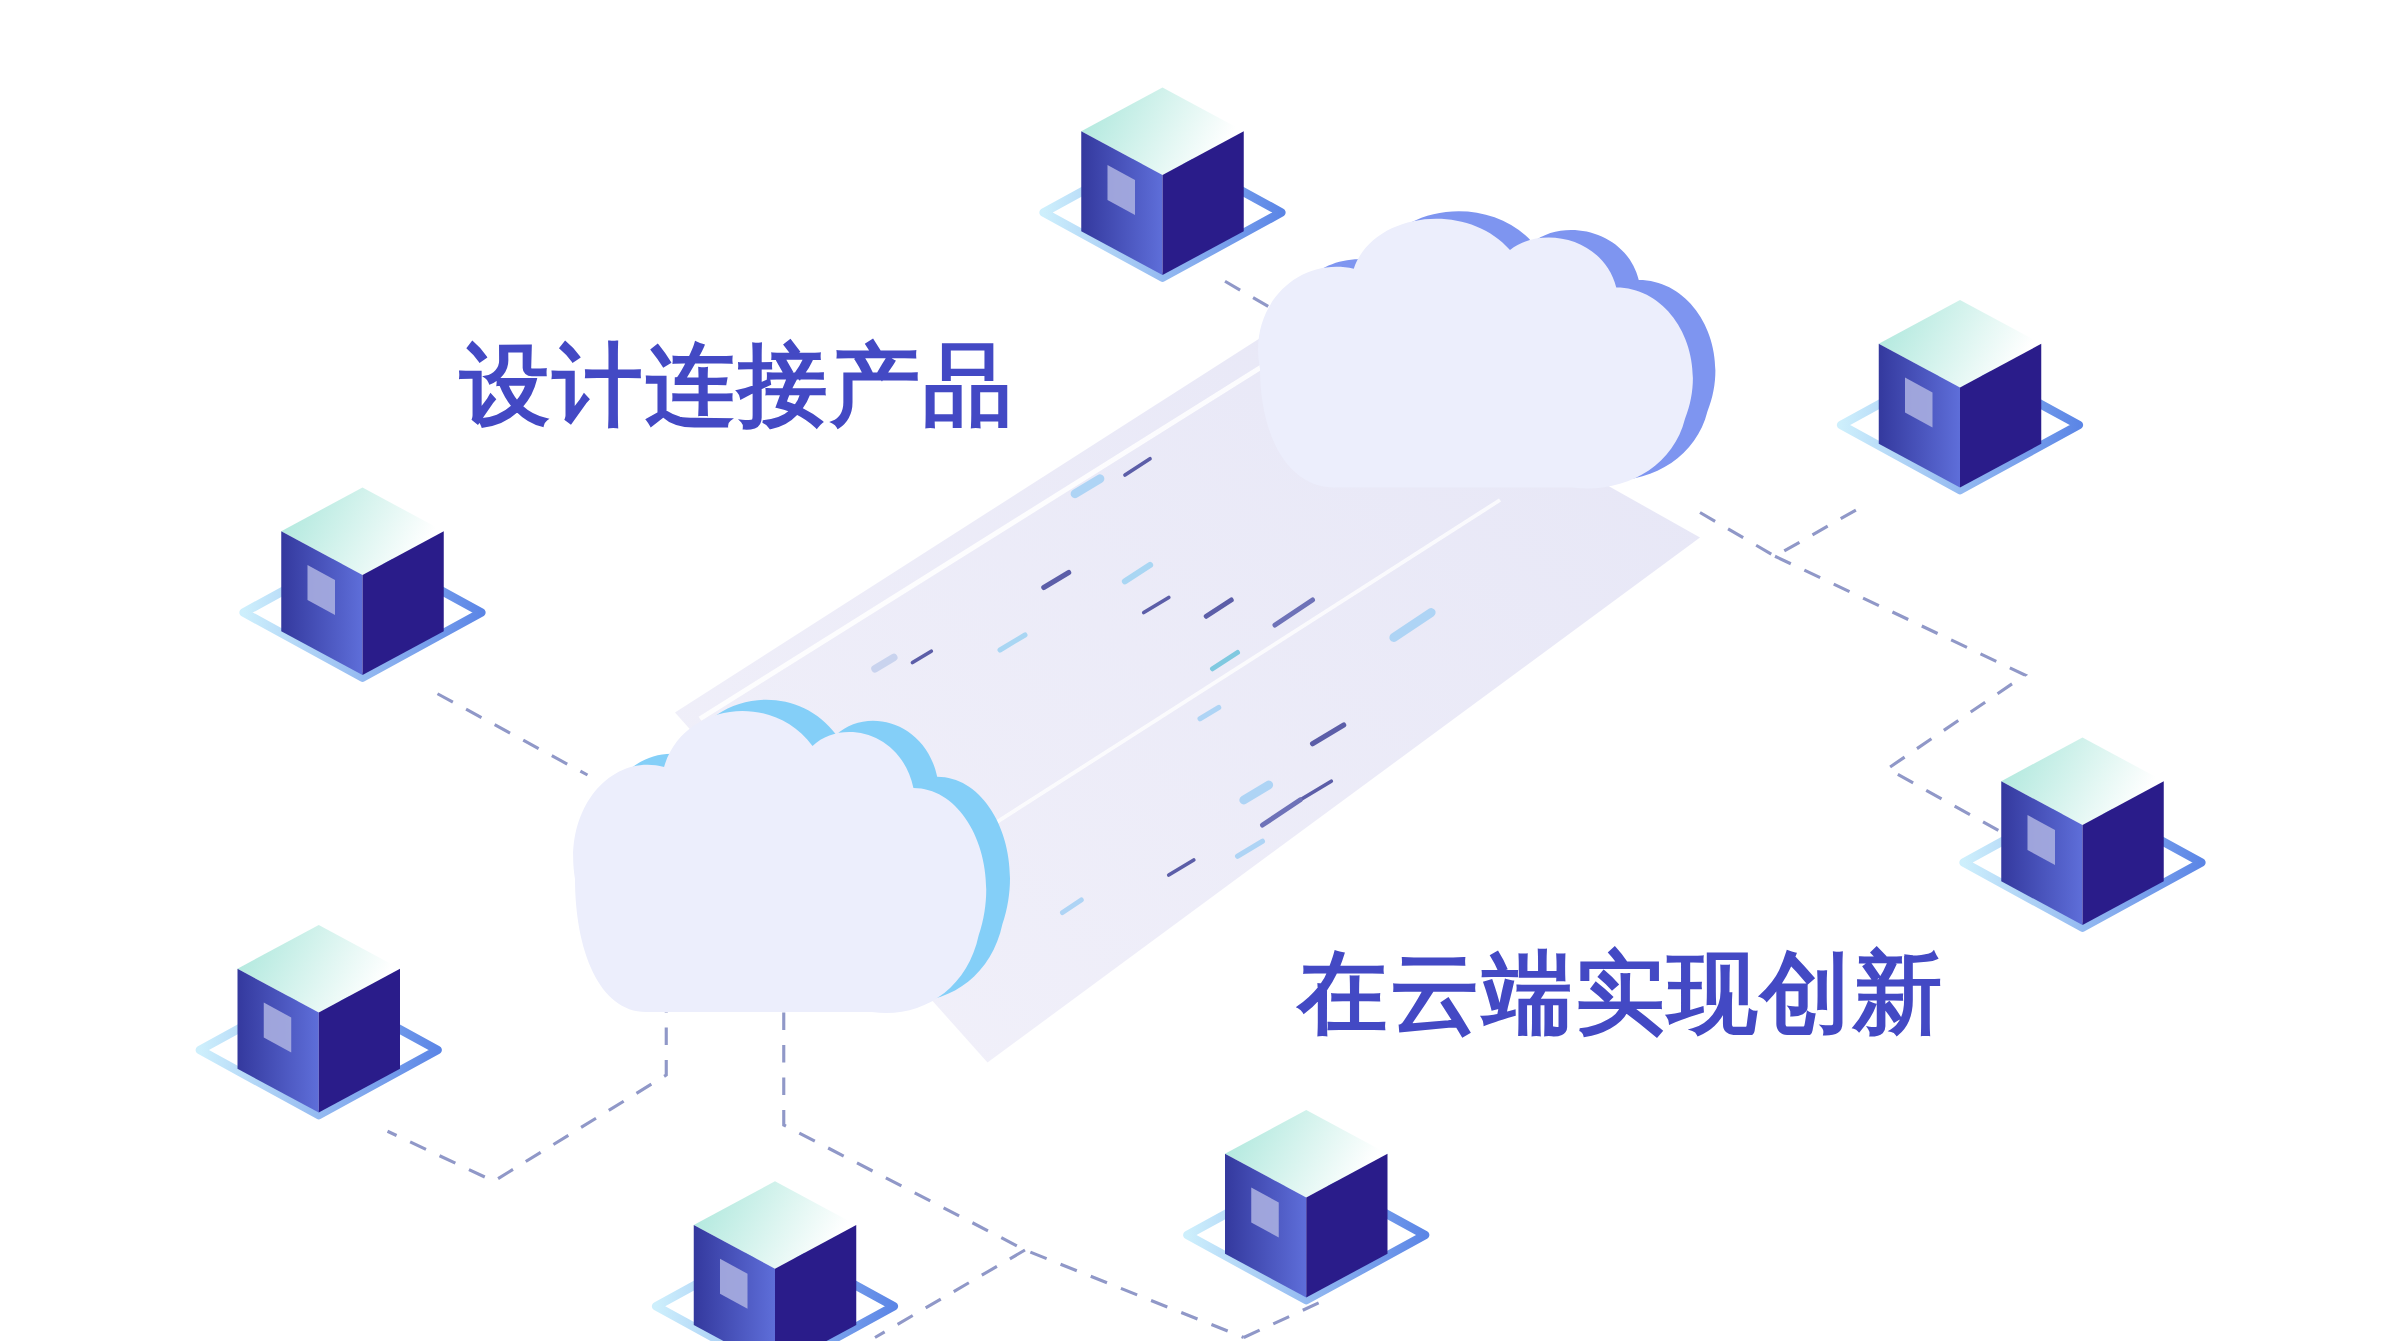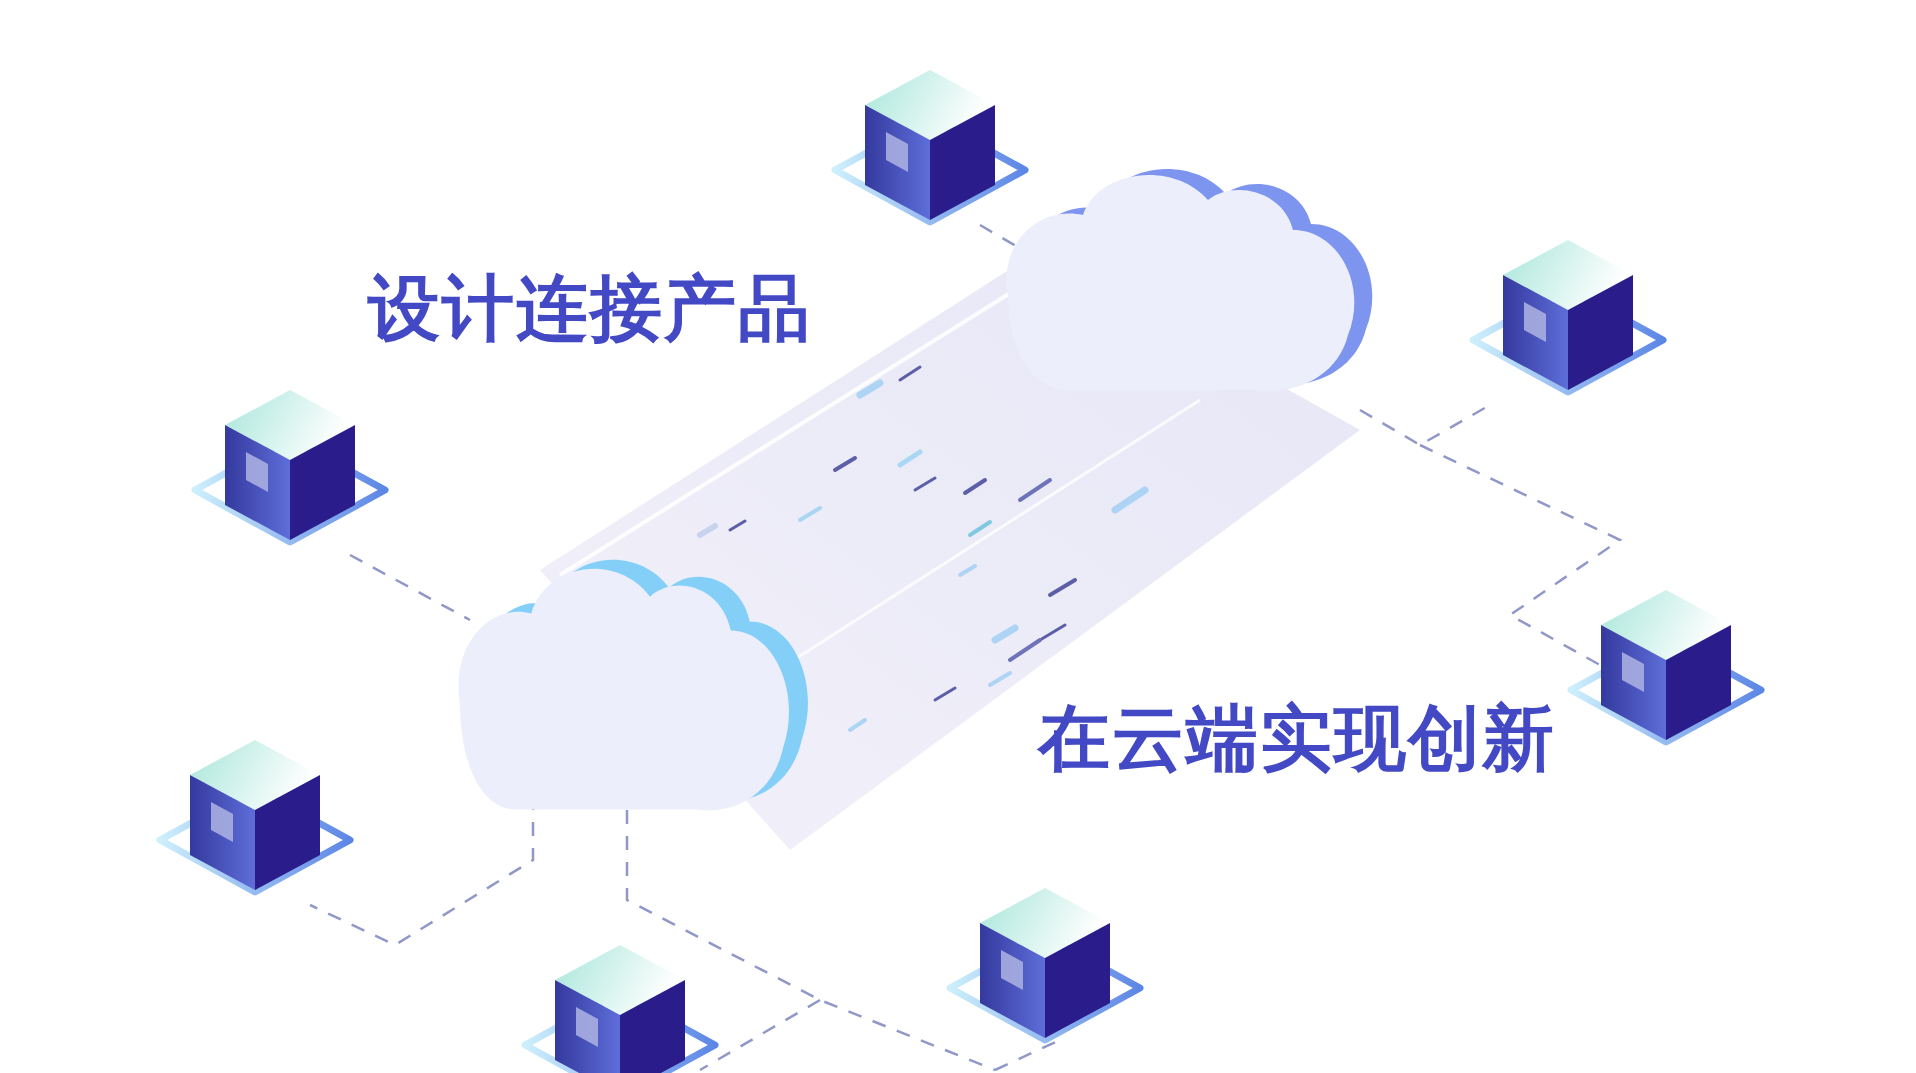--- a/index.html
+++ b/index.html
@@ -2,21 +2,21 @@
 <html><head>
 <meta charset="utf-8">
 <style>
   html, body { margin:0; padding:0; }
   body { width:1916px; height:1073px; background:#ffffff; position:relative; overflow:hidden;
          font-family:"DejaVu Sans", "Liberation Sans", sans-serif; }
   #scene { position:absolute; left:0; top:0; width:1916px; height:1073px; }
   .caption { position:absolute; font-weight:bold; font-size:72px; letter-spacing:2px;
              line-height:1; white-space:nowrap; }
   #caption-top { left:368px; top:256px;margin-top:16px; }
-  #caption-bottom { left:1038px; top:702px; }
+  #caption-bottom { left:1038px; top:758px; }
 </style>
 </head>
 <body>
 
 <svg id="scene" width="1916" height="1073" viewBox="0 0 1916 1073" xmlns="http://www.w3.org/2000/svg">
   <defs>
     <linearGradient id="gTop" x1="0" y1="0" x2="1" y2="0.3">
       <stop offset="0" stop-color="#A8E6DA"></stop>
       <stop offset="1" stop-color="#FFFFFF"></stop>
     </linearGradient>

